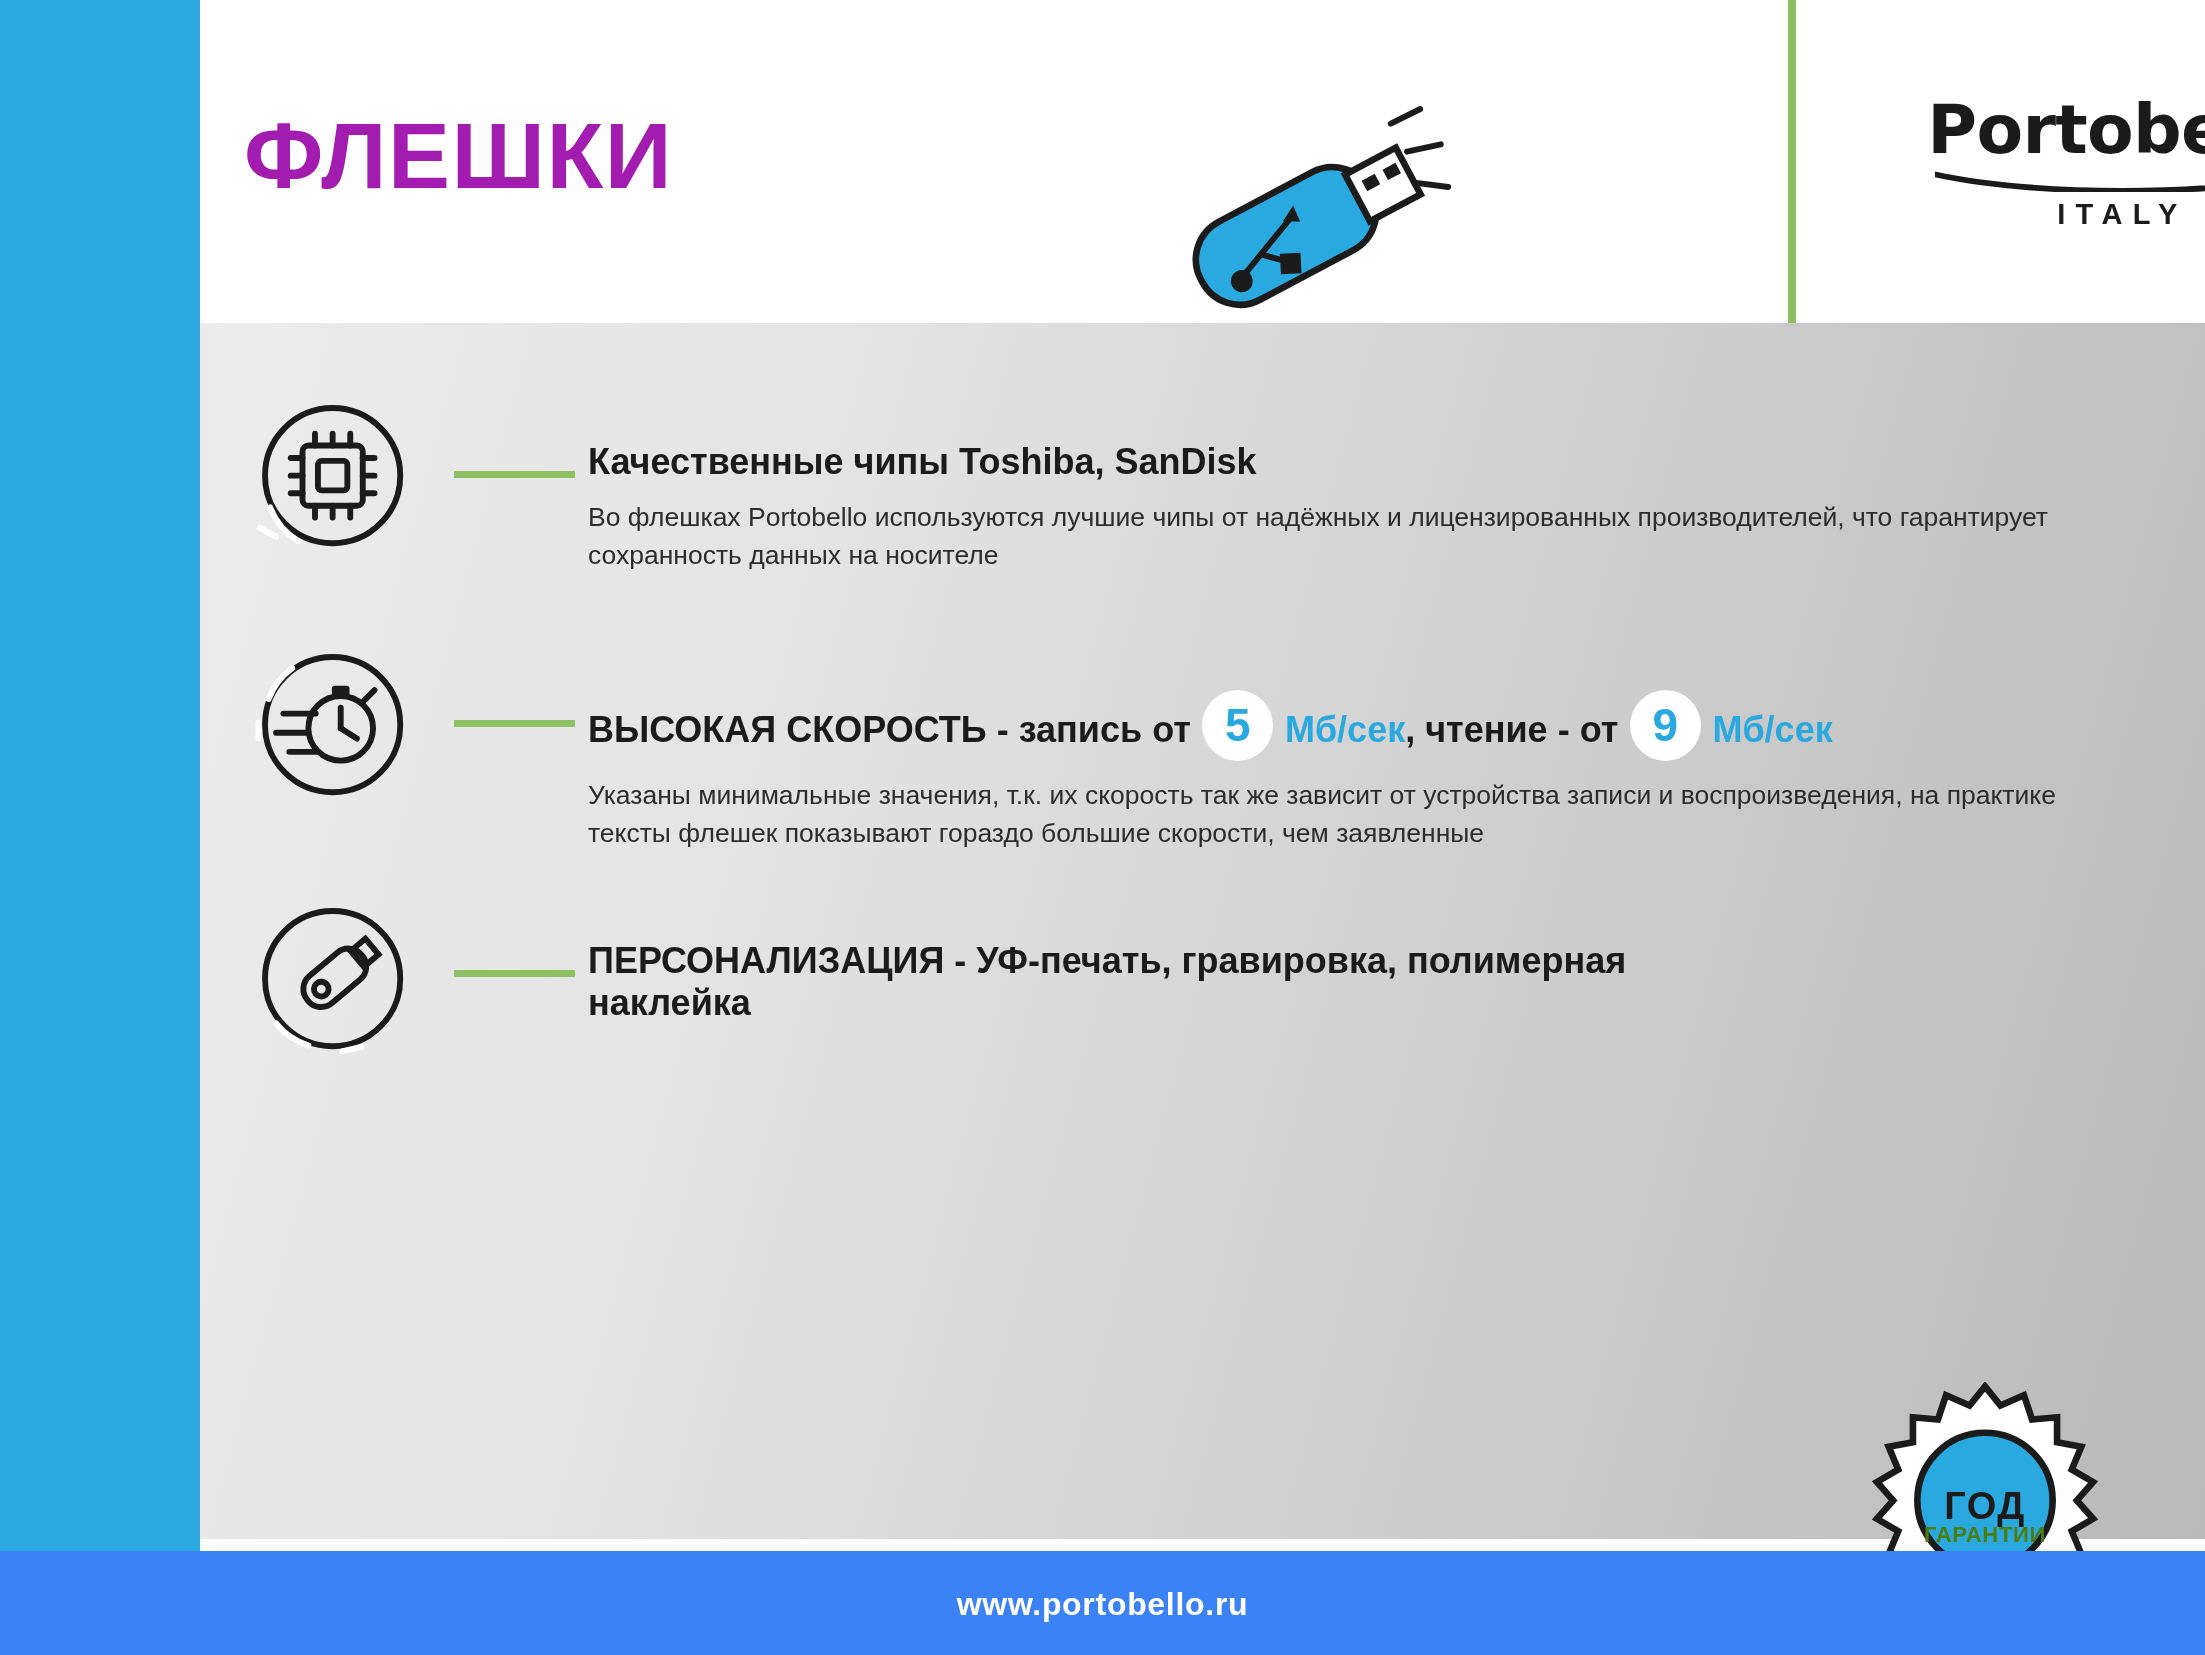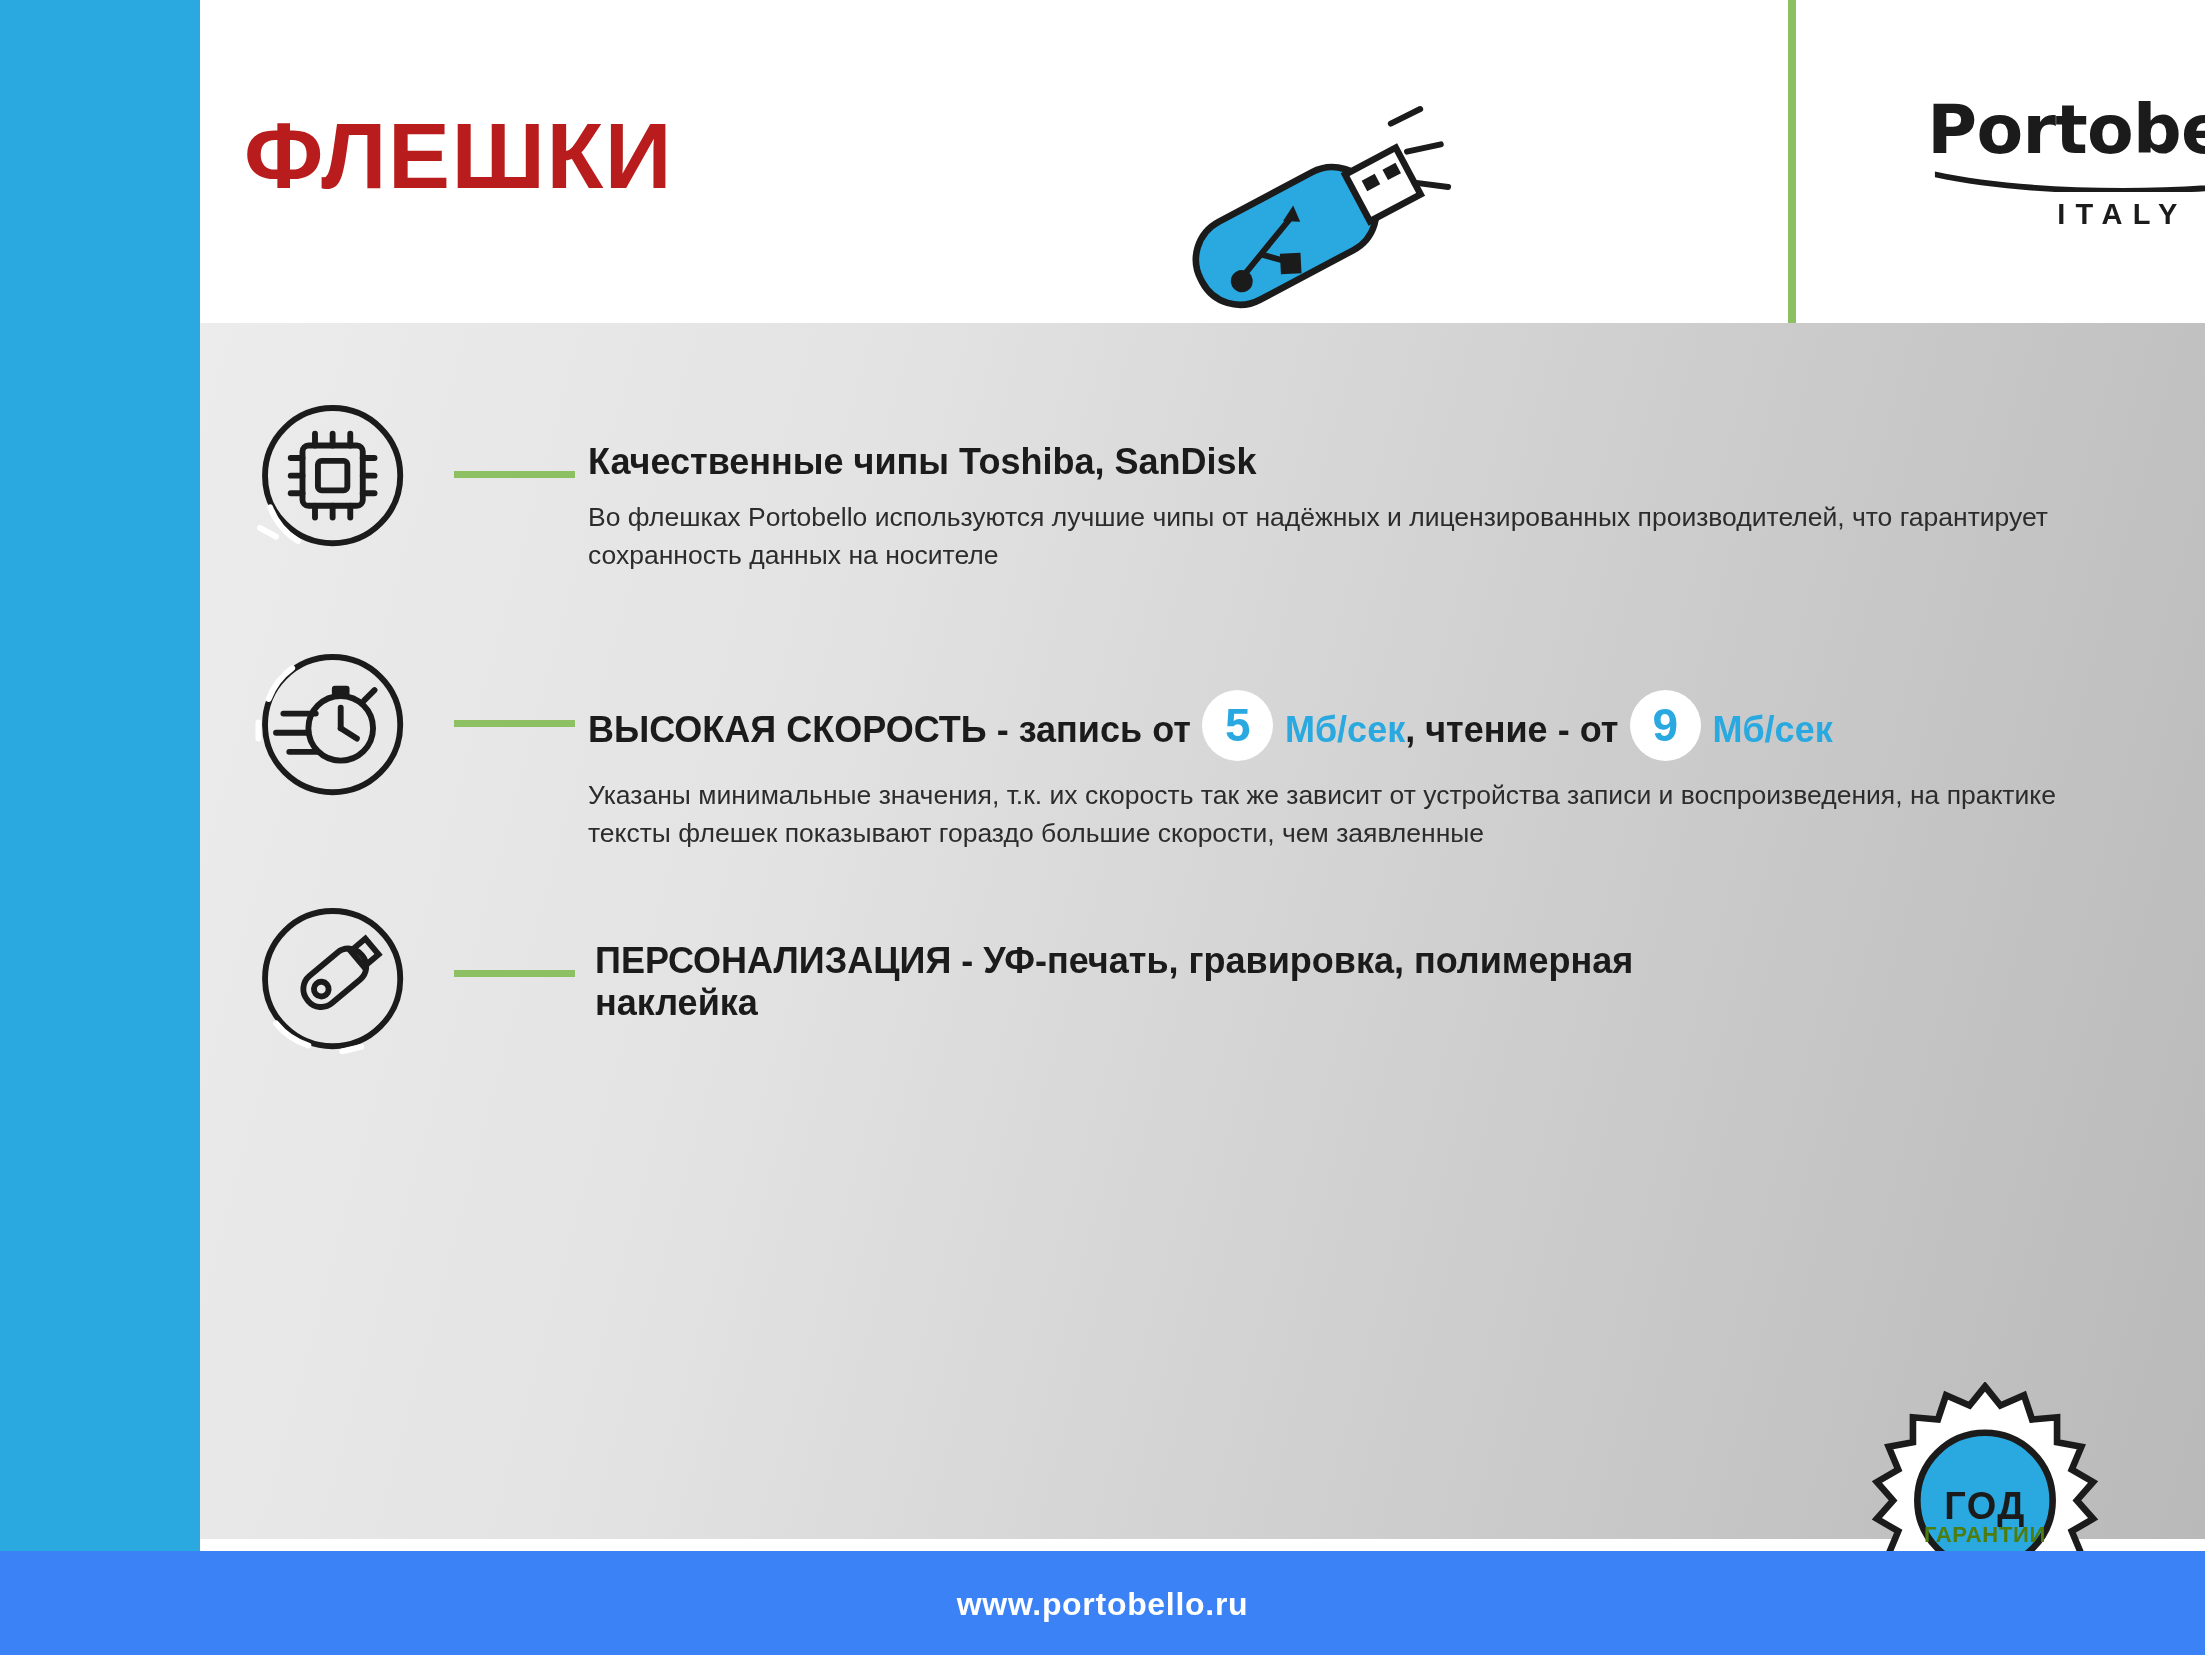--- a/index.html
+++ b/index.html
@@ -48,21 +48,21 @@
     height: 323px;
     background: #8cc063;
   }
   .title {
     position: absolute;
     left: 44px;
     top: 103px;
     font-size: 93px;
     font-weight: bold;
     letter-spacing: 1.5px;
-    color: #b91c1c;
+    color: #a21caf;
     font-family: "Liberation Sans", sans-serif;
   }
 
   
   .usb-hero {
     position: absolute;
     left: 948px;
     top: 103px;
     width: 309px;
     height: 243px;
@@ -135,21 +135,21 @@
     top: 0;
     width: 1544px;
   }
   .feature-title {
     font-size: 36px;
     font-weight: bold;
     color: #1b1b1b;
     line-height: 1.18;
     white-space: nowrap;
   }
-  .feature-title.wrap { white-space: normal; margin-left: 7px; }
+  .feature-title.wrap { white-space: normal; }
   .feature-desc {
     margin-top: 16px;
     font-size: 26.5px;
     color: #2c2c2c;
     line-height: 1.42;
   }
 
   
   .num-badge {
     display: inline-block;

